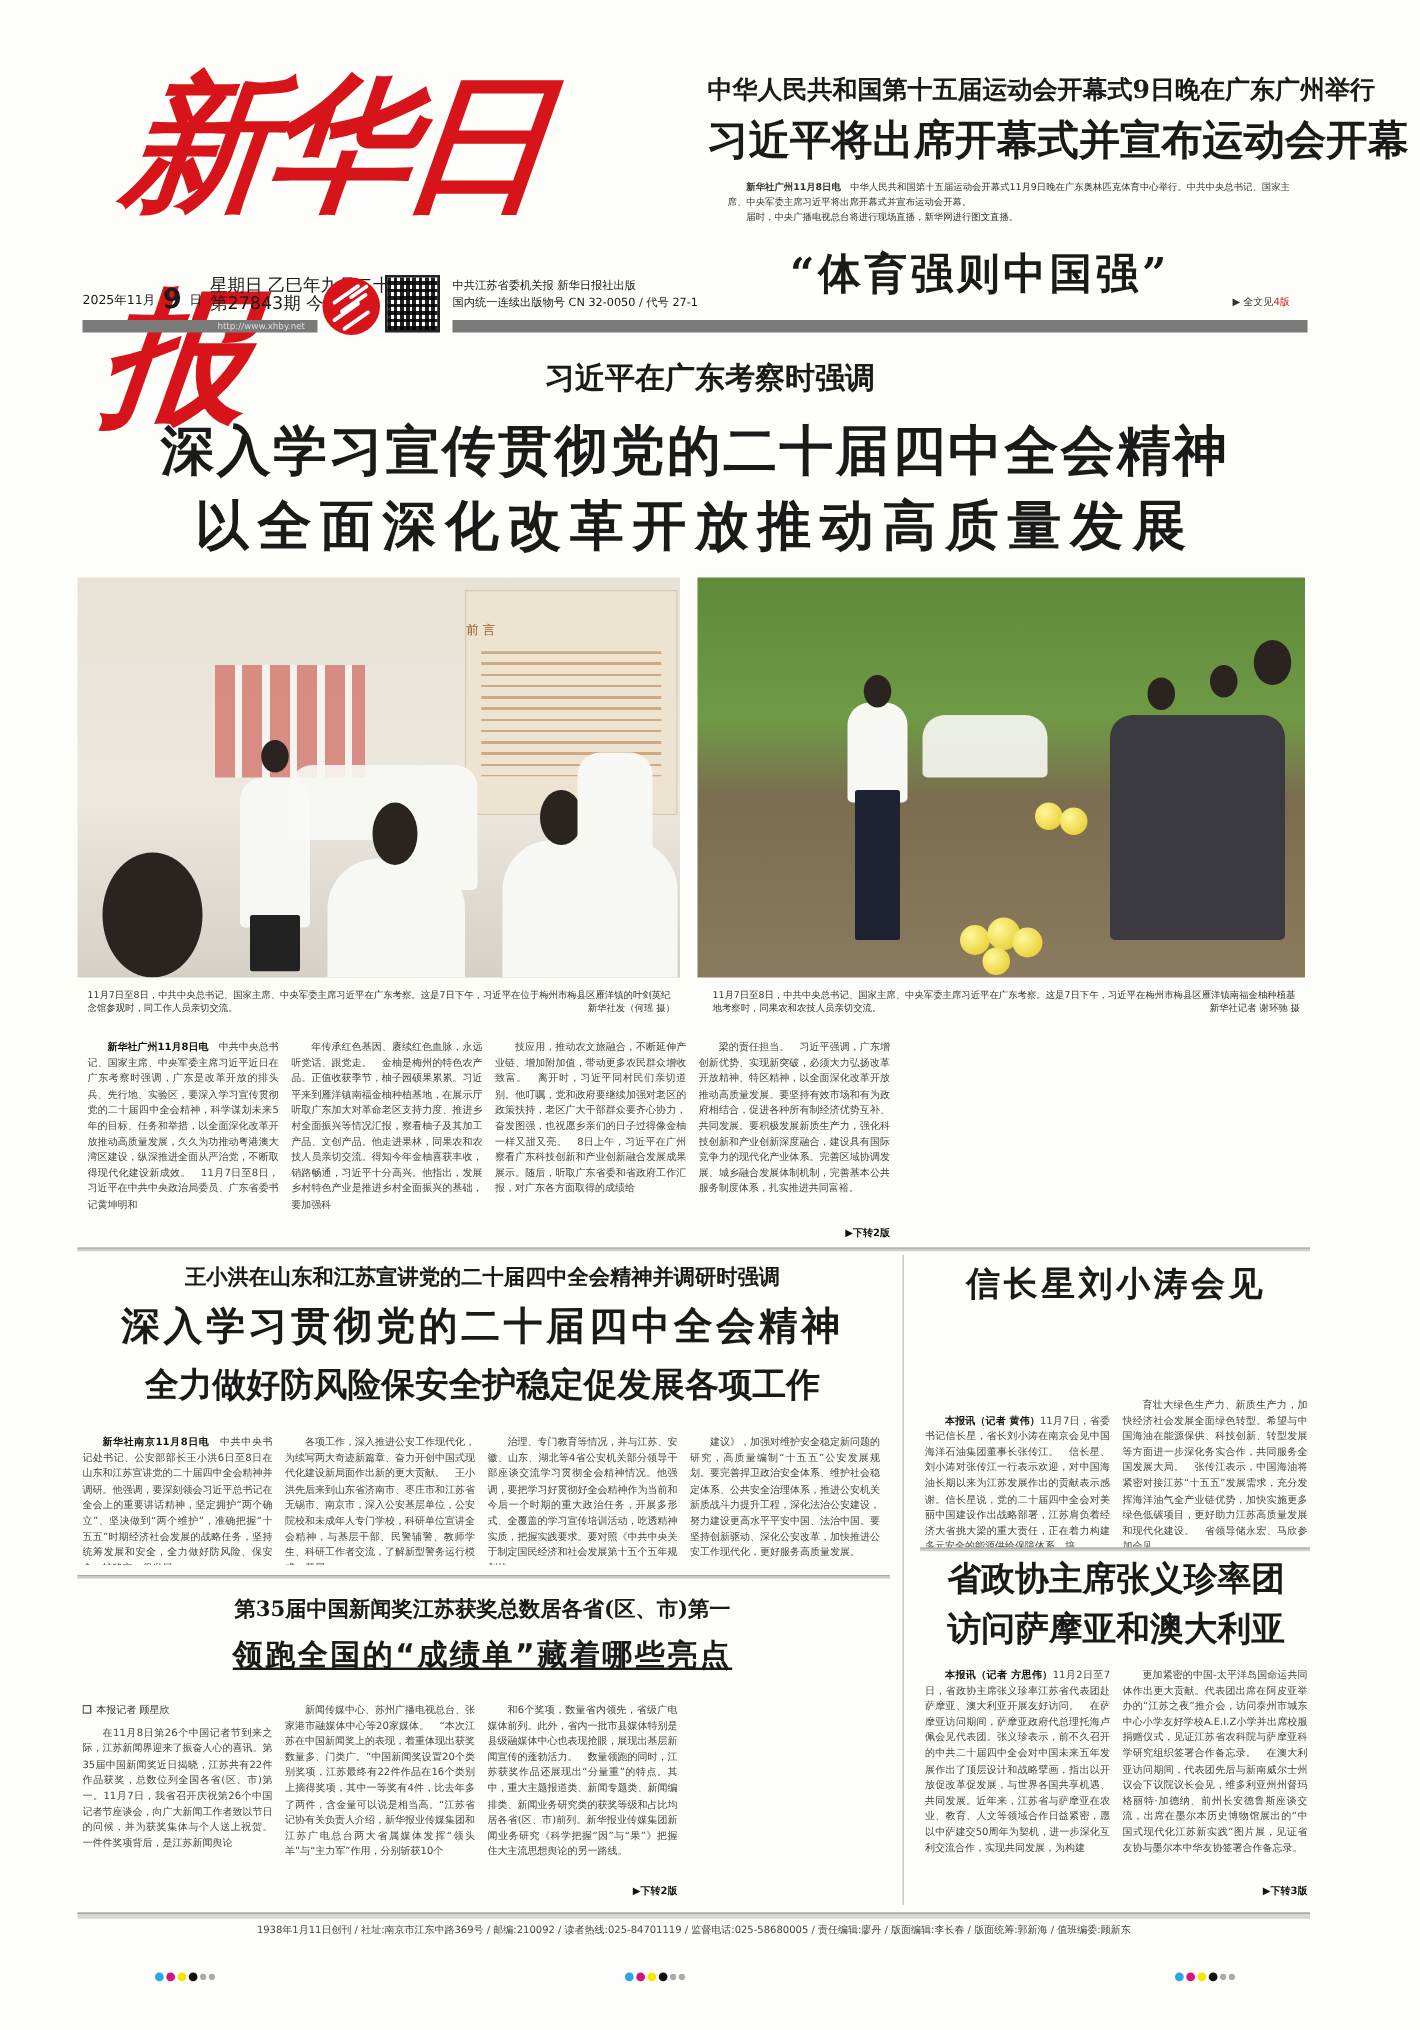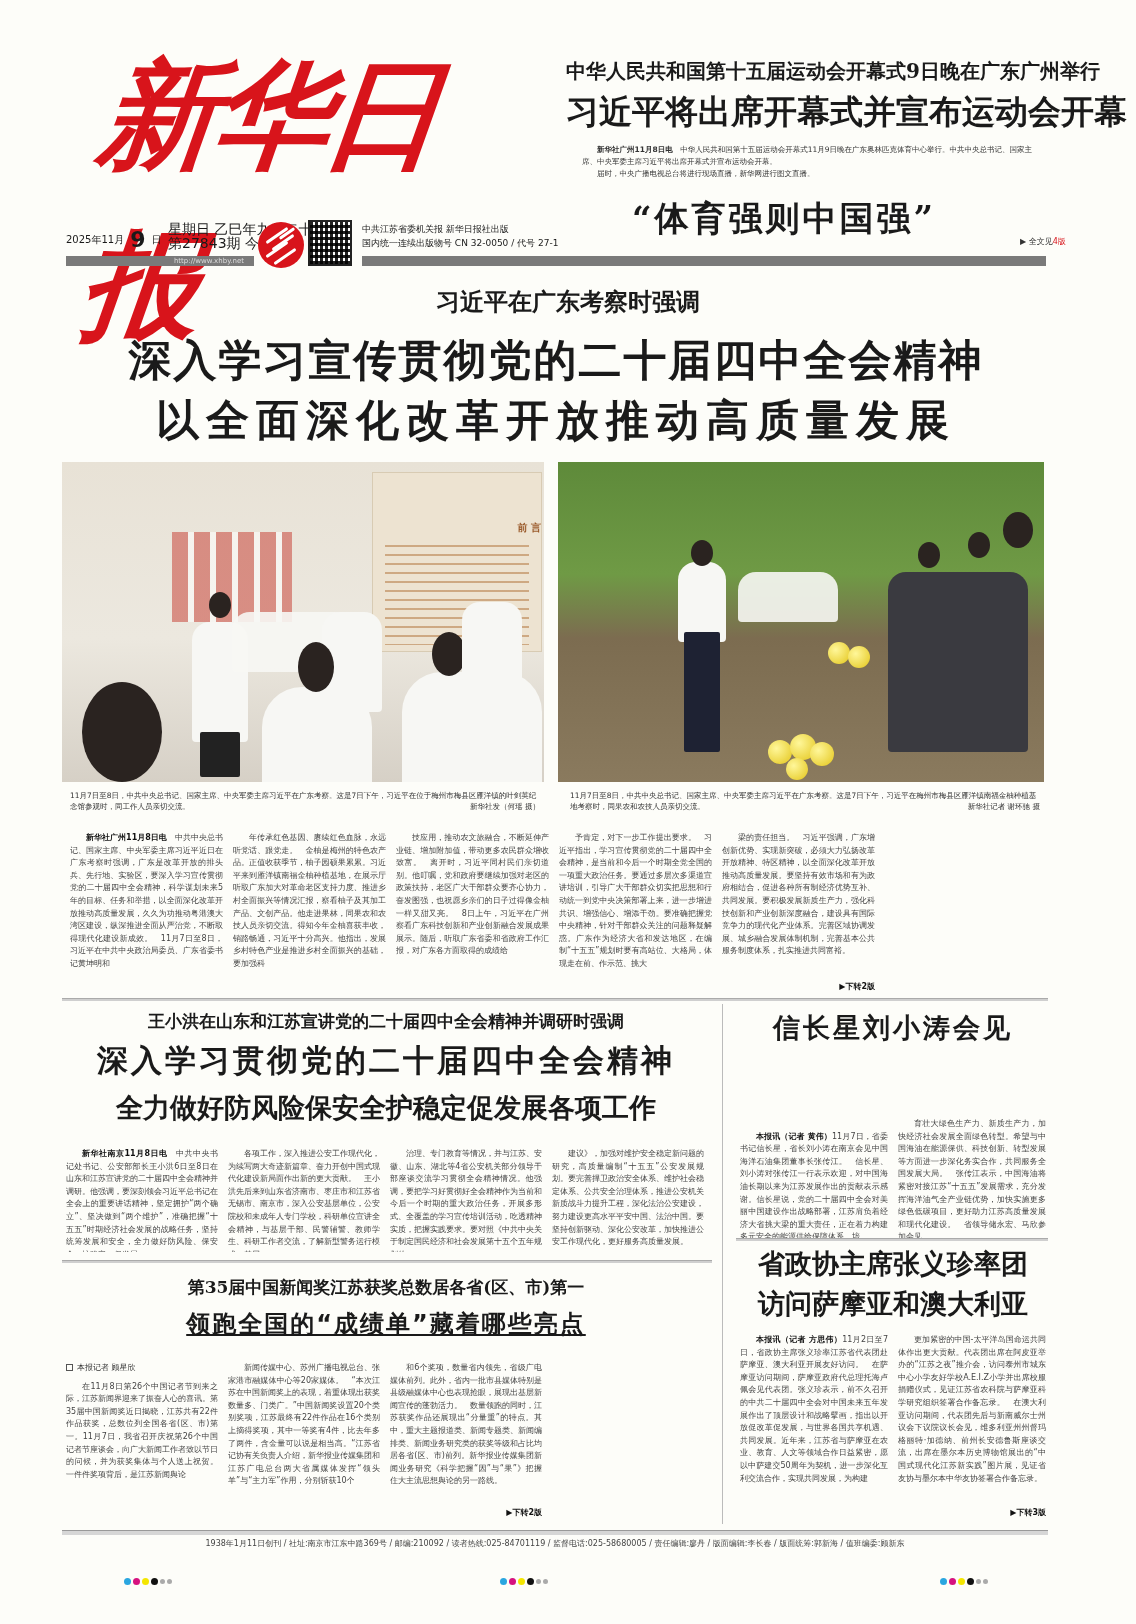--- a/index.html
+++ b/index.html
@@ -18,34 +18,34 @@
       repeating-linear-gradient(90deg,#222 0 3px,#fff 3px 5px),
       repeating-linear-gradient(0deg,#222 0 3px,#fff 3px 6px); background-blend-mode: multiply; border: 2px solid #222; }
   .publisher { left: 362px; top: 222px; font-size: 9px; line-height: 14px; }
   .mast-bar-left { left: 66px; top: 256px; width: 188px; height: 10px; background: #7a7a7a; color: #ddd; font-size: 7px; text-align: right; padding-right: 10px; line-height: 10px; }
   .mast-bar-right { left: 362px; top: 256px; width: 684px; height: 10px; background: #7a7a7a; }
 
   .top-kicker { left: 566px; top: 58px; width: 480px; font-family: "DejaVu Serif", serif; font-weight: bold; font-size: 20px; text-align: right; white-space: nowrap; }
   .top-headline { left: 566px; top: 90px; width: 480px; font-weight: bold; font-size: 33px; white-space: nowrap; letter-spacing: 0px; text-align: right; }
   .top-body { left: 582px; top: 144px; width: 464px; font-size: 7.5px; line-height: 12px; color: #333; }
   .top-quote { left: 632px; top: 196px; font-family: "DejaVu Serif", serif; font-weight: bold; font-size: 34px; letter-spacing: 3px; white-space: nowrap; }
-  .top-jump { left: 1020px; top: 236px; font-size: 8px; color: #333; }
+  .top-jump { left: 986px; top: 236px; font-size: 8px; color: #333; }
   .top-jump .red { color: #d8141b; }
 
   
   .lead-kicker { left: 0; width: 1136px; top: 286px; text-align: center; font-family: "DejaVu Serif", serif; font-weight: bold; font-size: 24px; }
   .lead-h1, .lead-h2 { left: 66px; width: 980px; text-align: center; font-weight: bold; font-size: 43px; white-space: nowrap; letter-spacing: 2px; }
   .lead-h1 { top: 332px; }
   .lead-h2 { top: 392px; letter-spacing: 7px; }
 
   .photo { top: 462px; height: 320px; overflow: hidden; }
   .photo-left { left: 62px; width: 482px; background: linear-gradient(180deg,#e8e2d6 0%,#ece8df 55%,#d6d0c6 100%); }
   .photo-right { left: 558px; width: 486px; background: linear-gradient(180deg,#5e8a3a 0%,#6f9a45 35%,#7c6c50 55%,#8a7a5e 100%); }
   .wall-panel { left: 310px; top: 10px; width: 170px; height: 180px; background: #ede3d1; border: 1px solid #d8cbb3; }
-  .wall-panel .t { text-align: right; color: #9a5a2a; font-weight: bold; font-size: 10px; margin-top: 48px; }
+  .wall-panel .t { text-align: left; color: #9a5a2a; font-weight: normal; font-size: 10px; margin-top: 24px; }
   .wall-panel .lines { margin: 10px 12px; height: 100px; background: repeating-linear-gradient(180deg,#b9824e 0 2px,transparent 2px 9px); opacity: .6; }
   .gallery { left: 110px; top: 70px; width: 120px; height: 90px; background: repeating-linear-gradient(90deg,#c8453a 0 16px,#fff 16px 22px); opacity:.55; }
   .person { position: absolute; border-radius: 18px 18px 4px 4px; }
   .fig-white { background: #f7f7f4; }
   .fig-dark { background: #222; }
   .head { position: absolute; width: 22px; height: 26px; border-radius: 50%; background: #2a2320; }
   .fruit { position: absolute; border-radius: 50%; background: radial-gradient(circle at 35% 35%,#fff79a,#e3c51a); }
 
   .cap { top: 790px; height: 34px; font-size: 7.5px; line-height: 11px; color: #333; }
   .cap-left { left: 70px; width: 470px; }
@@ -171,21 +171,20 @@
 </div>
 <div class="abs cap cap-right">
   <span>11月7日至8日，中共中央总书记、国家主席、中央军委主席习近平在广东考察。这是7日下午，习近平在梅州市梅县区雁洋镇南福金柚种植基地考察时，同果农和农技人员亲切交流。</span>
   <span class="credit">新华社记者 谢环驰 摄</span>
 </div>
 
 <div class="abs cols" style="left:70px;width:976px;">
   <div class="col" style="width:153px"><b>新华社广州11月8日电</b>　<span>中共中央总书记、国家主席、中央军委主席习近平近日在广东考察时强调，广东是改革开放的排头兵、先行地、实验区，要深入学习宣传贯彻党的二十届四中全会精神，科学谋划未来5年的目标、任务和举措，以全面深化改革开放推动高质量发展，久久为功推动粤港澳大湾区建设，纵深推进全面从严治党，不断取得现代化建设新成效。　11月7日至8日，习近平在中共中央政治局委员、广东省委书记黄坤明和</span></div>
   <div class="col" style="width:153px"><span>年传承红色基因、赓续红色血脉，永远听党话、跟党走。　金柚是梅州的特色农产品。正值收获季节，柚子园硕果累累。习近平来到雁洋镇南福金柚种植基地，在展示厅听取广东加大对革命老区支持力度、推进乡村全面振兴等情况汇报，察看柚子及其加工产品、文创产品。他走进果林，同果农和农技人员亲切交流。得知今年金柚喜获丰收，销路畅通，习近平十分高兴。他指出，发展乡村特色产业是推进乡村全面振兴的基础，要加强科</span></div>
   <div class="col" style="width:153px"><span>技应用，推动农文旅融合，不断延伸产业链、增加附加值，带动更多农民群众增收致富。　离开时，习近平同村民们亲切道别。他叮嘱，党和政府要继续加强对老区的政策扶持，老区广大干部群众要齐心协力，奋发图强，也祝愿乡亲们的日子过得像金柚一样又甜又亮。　8日上午，习近平在广州察看广东科技创新和产业创新融合发展成果展示。随后，听取广东省委和省政府工作汇报，对广东各方面取得的成绩给</span></div>
-  <div class="col" style="width:153px"><span>予肯定，对下一步工作提出要求。　习近平指出，学习宣传贯彻党的二十届四中全会精神，是当前和今后一个时期全党全国的一项重大政治任务。要通过多层次多渠道宣讲培训，引导广大干部群众切实把思想和行动统一到党中央决策部署上来，进一步增进共识、增强信心、增添干劲。要准确把握党中央精神，针对干部群众关注的问题释疑解惑。广东作为经济大省和发达地区，在编制“十五五”规划时要有高站位、大格局，体现走在前、作示范、挑大</span></div>
   <div class="col" style="width:153px;position:relative"><span>梁的责任担当。　习近平强调，广东增创新优势、实现新突破，必须大力弘扬改革开放精神、特区精神，以全面深化改革开放推动高质量发展。要坚持有效市场和有为政府相结合，促进各种所有制经济优势互补、共同发展。要积极发展新质生产力，强化科技创新和产业创新深度融合，建设具有国际竞争力的现代化产业体系。完善区域协调发展、城乡融合发展体制机制，完善基本公共服务制度体系，扎实推进共同富裕。</span>
     <span class="jump" style="position:absolute;right:0;bottom:0;background:#fdfdf9;padding-left:4px">▶下转2版</span>
   </div>
 </div>
 
 <div class="abs rule" style="left:62px;top:998px;width:986px"></div>
 
 <div class="abs s2-kicker">王小洪在山东和江苏宣讲党的二十届四中全会精神并调研时强调</div>
 <div class="abs s2-h1">深入学习贯彻党的二十届四中全会精神</div>
 <div class="abs s2-h2">全力做好防风险保安全护稳定促发展各项工作</div>

